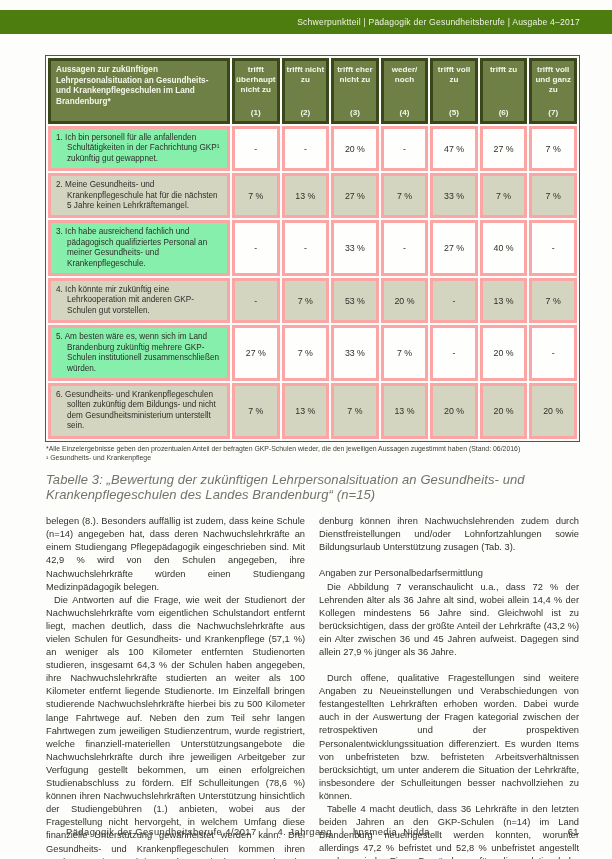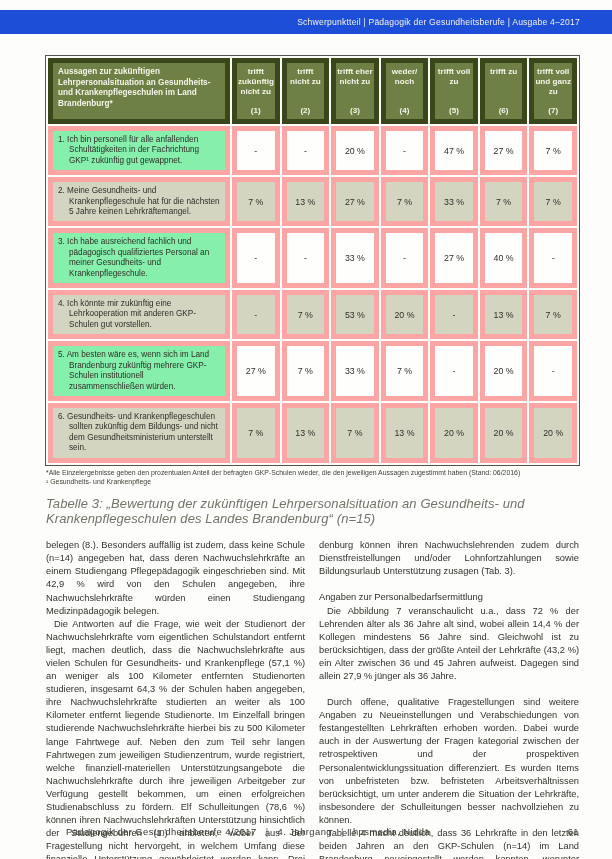--- a/index.html
+++ b/index.html
@@ -4,34 +4,34 @@
 <style>
   * { margin:0; padding:0; box-sizing:border-box; }
   html,body { background:#ffffff; }
   .page {
     position:relative; width:612px; height:859px; overflow:hidden;
     background:#fdfdfb; font-family:"Liberation Sans", sans-serif; color:#30302a;
   }
   
   .topbar {
     position:absolute; top:10px; left:0; right:0; height:24px;
-    background:#1d4ed8; color:#f2f2e8;
+    background:#4d7c0f; color:#f2f2e8;
     font-size:8.6px; line-height:24px; text-align:right; padding-right:32px;
     letter-spacing:0.2px;
   }
   
   .main { position:absolute; top:56px; left:46px; width:533px; }
 
   table.likert {
     width:100%; border-collapse:separate; border-spacing:2px;
     border:2px solid #5050460; outline:1.5px solid #54544a;
     table-layout:fixed; background:transparent;
   }
   table.likert col.stub { width:182px; }
-  th, td { border:5px solid #fca5a5; vertical-align:top; }
+  th, td { border:3px solid #fca5a5; vertical-align:top; }
   th.stub {
     background:#6e8045; color:#f5f5ea; text-align:left;
     font-size:8.2px; font-weight:bold; line-height:1.3;
     padding:4px 5px; border-color:#39471a;
   }
   th.col {
     background:#6e8045; color:#f5f5ea; border-color:#39471a;
     font-size:8.1px; font-weight:bold; line-height:1.25;
     padding:4px 1px 3px 1px; text-align:center; height:66px;
   }
@@ -94,21 +94,21 @@
           <col>
           <col>
           <col>
           <col>
       </colgroup>
       <tbody>
           <tr>
         <th class="stub">Aussagen zur zukünftigen Lehrpersonalsituation an Gesundheits- und Krankenpflegeschulen im Land Brandenburg*</th>
         <th class="col">
               <div class="colflex">
-                <span>trifft zukünftig nicht zu</span>
+                <span>trifft überhaupt nicht zu</span>
                 <span class="num">(1)</span>
               </div>
             </th>
         <th class="col">
               <div class="colflex">
                 <span>trifft nicht zu</span>
                 <span class="num">(2)</span>
               </div>
             </th>
         <th class="col">

